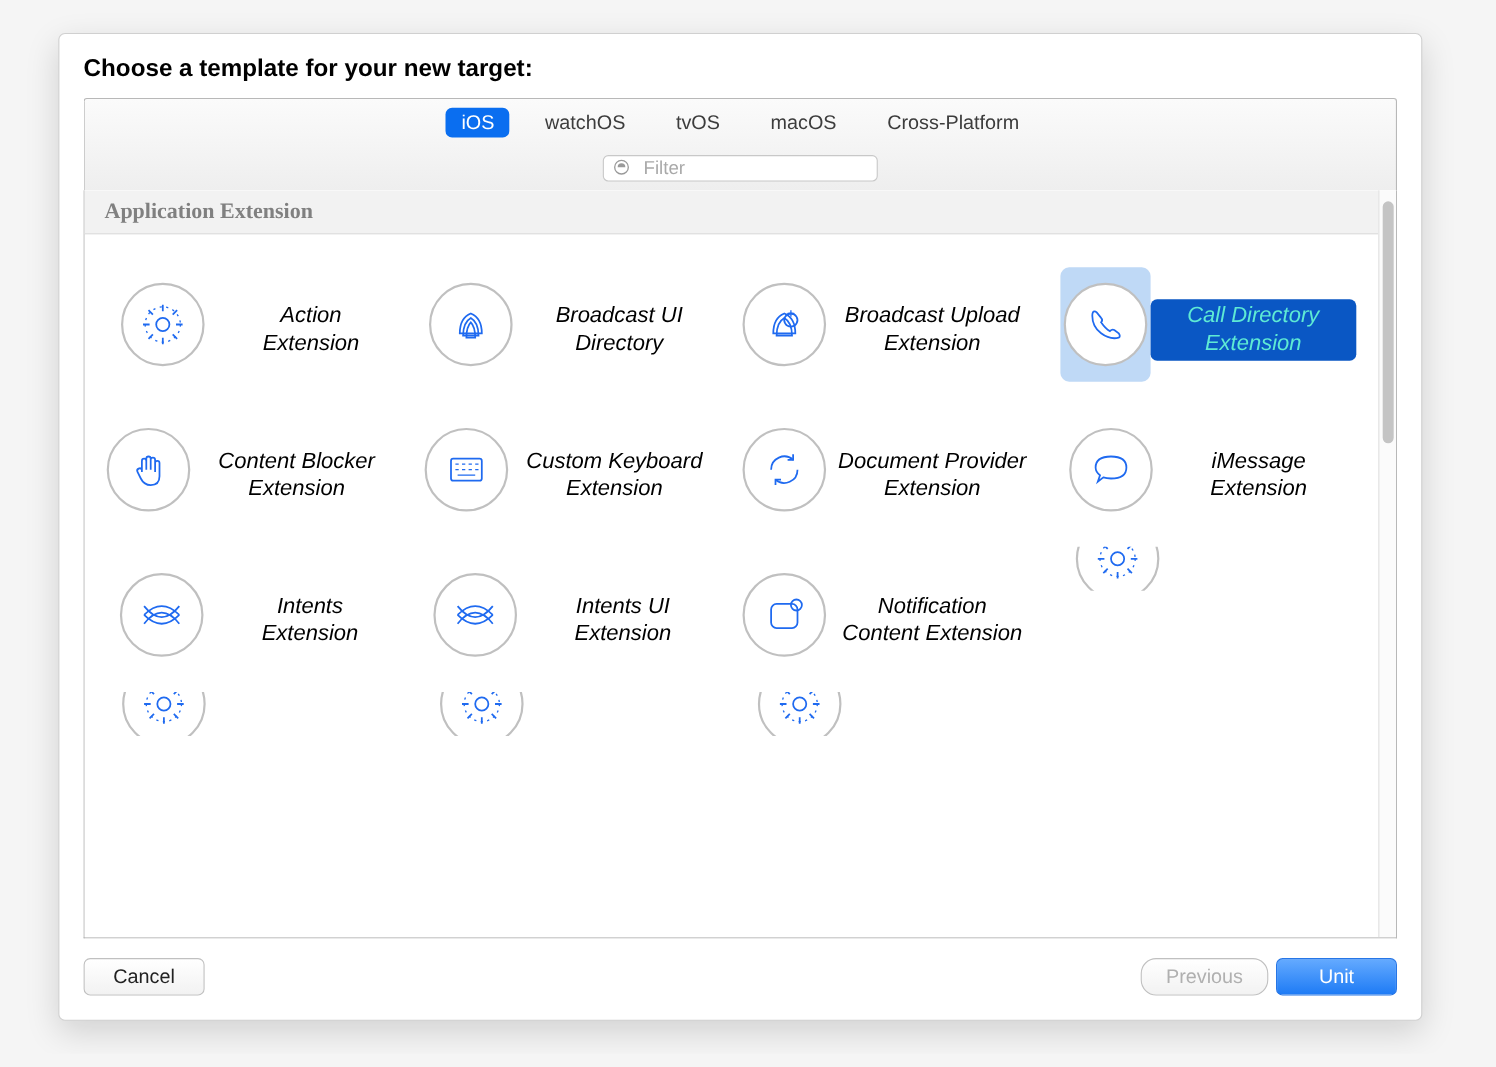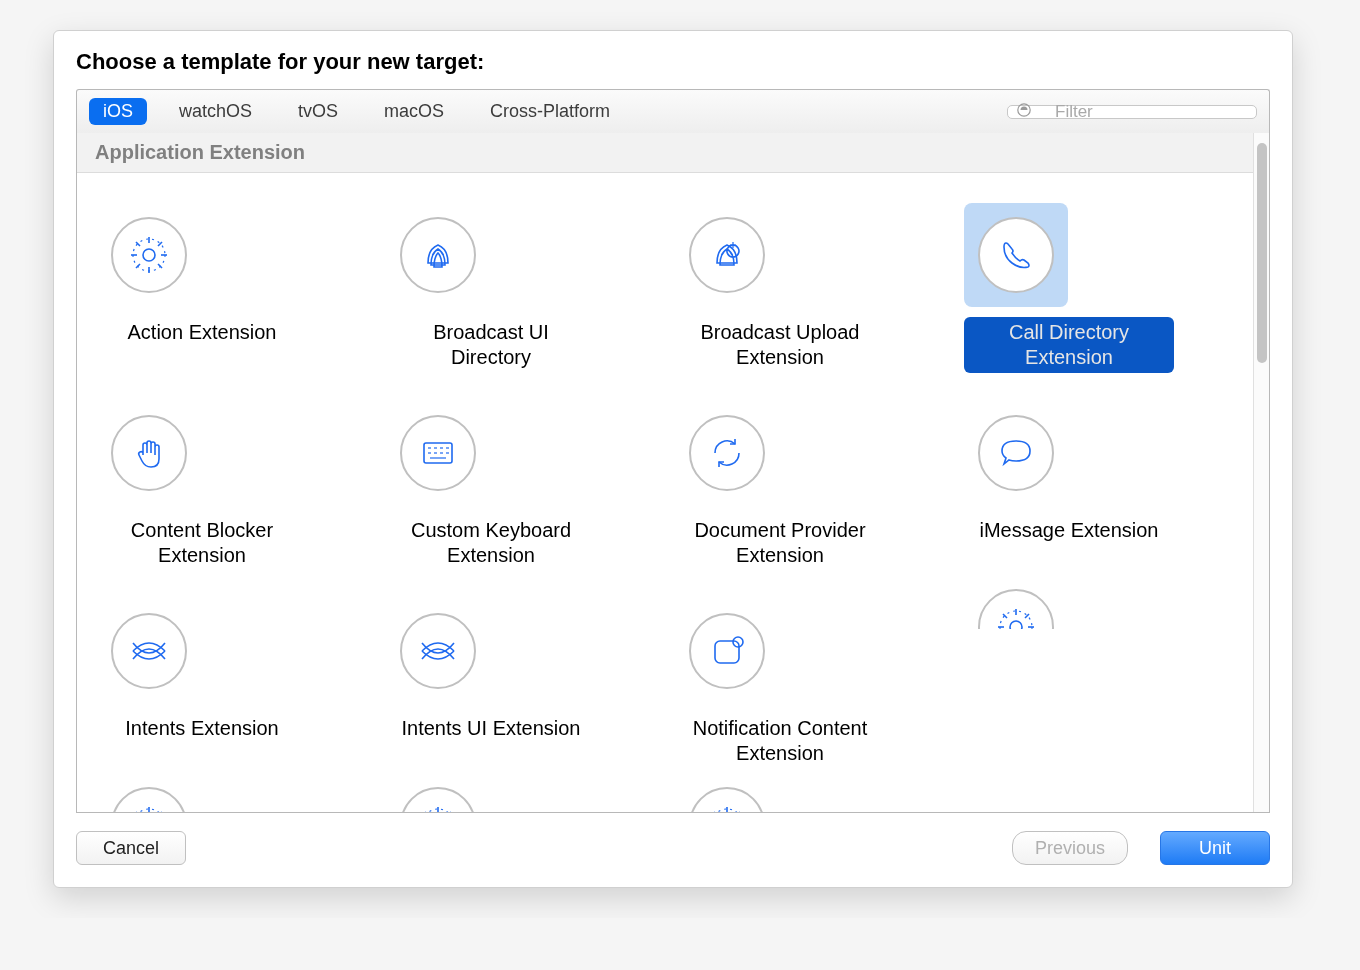--- a/index.html
+++ b/index.html
@@ -30,20 +30,21 @@
     border-bottom: none;
     border-top-left-radius: 3px;
     border-top-right-radius: 3px;
     background: linear-gradient(#fbfbfb, #eeeeee);
   }
   .toolbar {
     display: flex;
     align-items: center;
     padding: 8px 12px;
     gap: 8px;
+    flex-direction: column;
   }
   .platform-tabs {
     display: flex;
     gap: 18px;
     align-items: center;
   }
   .platform-tab {
     padding: 3px 14px;
     border-radius: 6px;
     font-size: 18px;
@@ -52,26 +53,26 @@
   }
   .platform-tab.selected {
     background: #0a6ef0;
     color: #fff;
   }
   .spacer { flex: 1; }
   .filter-field {
     display: flex;
     align-items: center;
     width: 250px;
-    height: 14px;
+    height: 24px;
     background: #fff;
     border: 1px solid #c8c8c8;
     border-radius: 5px;
     padding: 0 8px;
-    gap: 23px;
+    gap: 12px;
   }
   .filter-field input {
     border: none;
     outline: none;
     font-size: 17px;
     color: #333;
     flex: 1;
     background: transparent;
   }
   .filter-field input::placeholder { color: #a9a9a9; }
@@ -105,32 +106,34 @@
     border-radius: 5px;
   }
 
   .section-header {
     background: #f2f2f2;
     border-bottom: 1px solid #dcdcdc;
     padding: 8px 18px;
     font-size: 20px;
     font-weight: 600;
     color: #808080;
+    font-family: Liberation Serif, serif;
   }
 
   .grid {
     display: grid;
     grid-template-columns: repeat(4, 1fr);
     padding: 20px 10px 0 10px;
   }
   .cell {
     display: flex;
-    flex-direction: column;
+    align-items: center;
     padding: 10px 10px 18px 10px;
     cursor: default;
+    font-style: italic;
   }
   .icon-wrap {
     width: 104px;
     height: 104px;
     display: flex;
     align-items: center;
     justify-content: center;
     border-radius: 8px;
   }
   .cell.selected .icon-wrap {
@@ -153,31 +156,31 @@
     margin-top: 10px;
     text-align: center;
     font-size: 20px;
     line-height: 1.25;
     max-width: 210px;
     padding: 3px 10px;
     border-radius: 6px;
   }
   .cell.selected .label {
     background: #0a57c4;
-    color: #e5e5e5;
+    color: #5eead4;
   }
 
   .row4 .icon-circle { margin-top: 0; }
   .row4 { height: 40px; padding-top: 0; overflow: hidden; }
 
   .footer {
     display: flex;
     align-items: center;
     padding-top: 18px;
-    gap: 32px;
+    gap: 7px;
   }
   .btn {
     height: 34px;
     padding: 0 22px;
     border-radius: 6px;
     font-size: 18px;
     border: 1px solid #c0c0c0;
     background: linear-gradient(#ffffff, #f2f2f2);
     color: #222;
     cursor: default;

